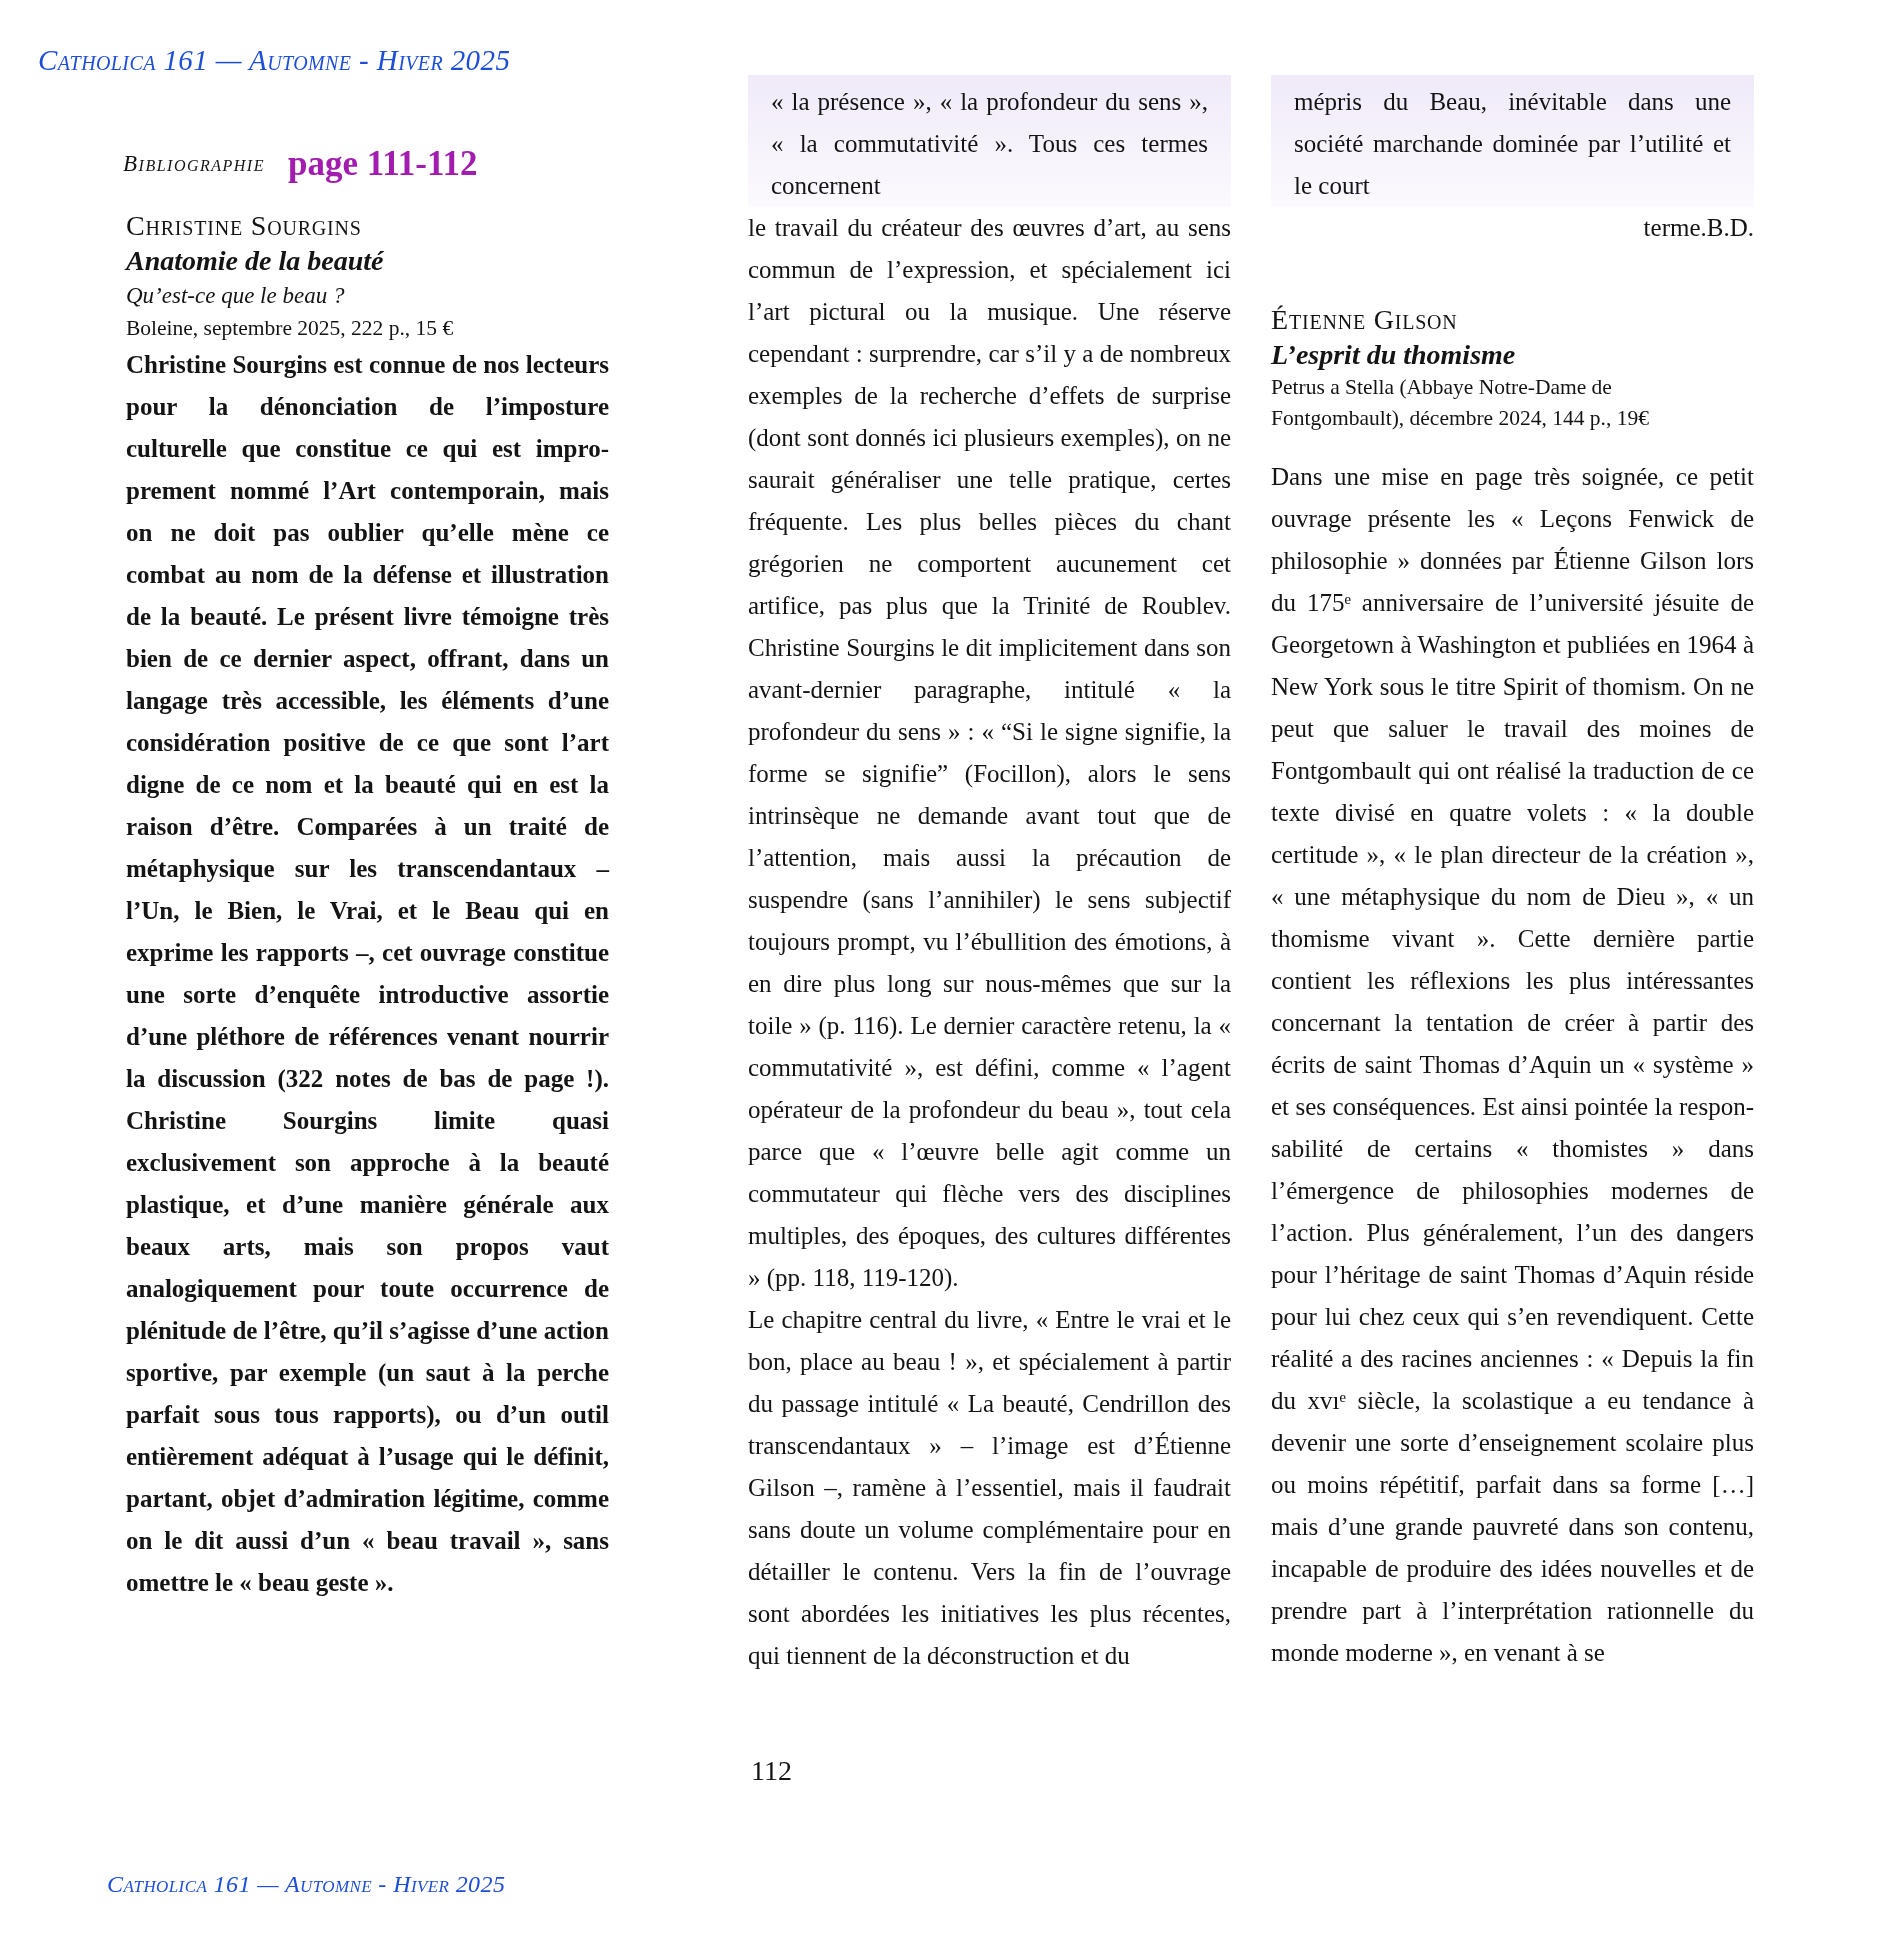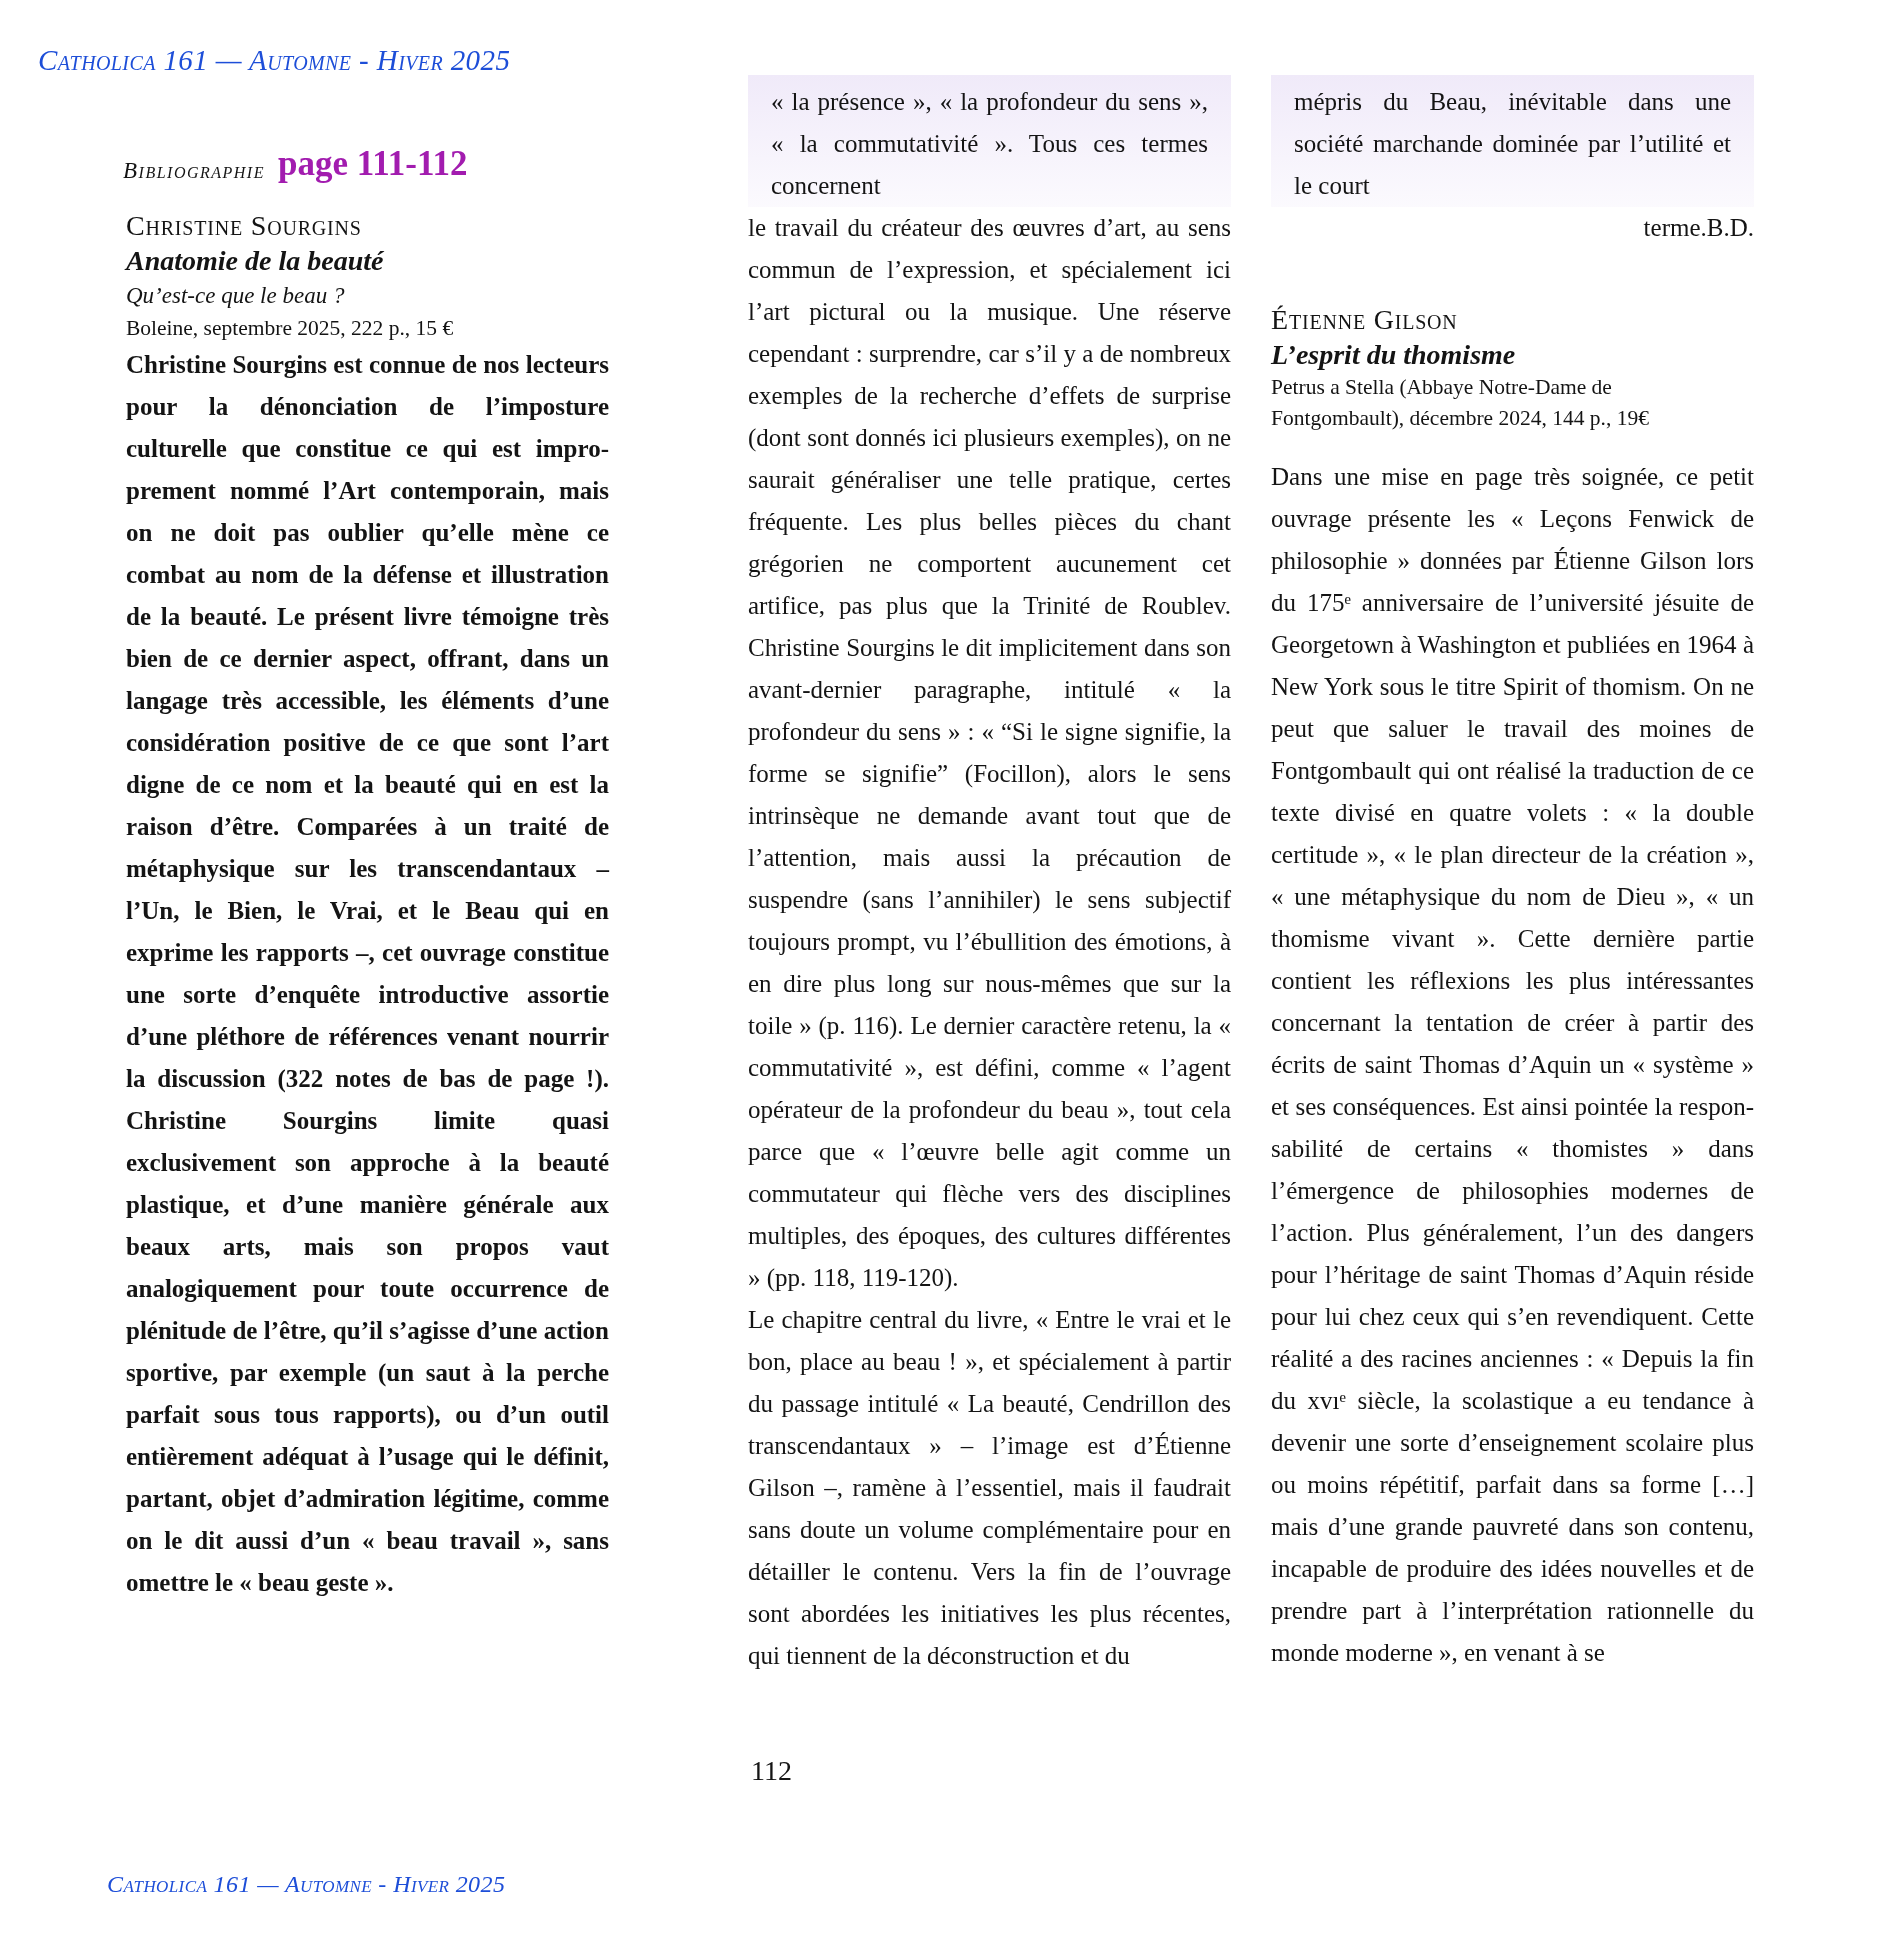--- a/index.html
+++ b/index.html
@@ -9,21 +9,21 @@
   }
   .running-head {
     position: absolute; font-style: italic; font-variant: small-caps;
     font-size: 29px; letter-spacing: 0.4px; color: #1d4ed8; white-space: nowrap;
   }
   #rh-top { left: 38px; top: 44px; }
   #rh-bottom { left: 107px; top: 1871px; font-size: 24px; }
 
   .section-label {
     position: absolute; left: 123px; top: 144px; white-space: nowrap;
-    display: flex; align-items: flex-end; gap: 13px;
+    display: flex; align-items: center; gap: 23px;
   }
   .section-label .bib { font-style: italic; font-variant: small-caps; font-size: 23px; letter-spacing: 1.5px; }
   .section-label .pages { font-weight: bold; font-size: 35px; color: #a21caf; }
 
   .col { position: absolute; }
   #col1 { left: 126px; top: 209px; width: 483px; }
   #col2 { left: 748px; top: 75px; width: 483px; }
   #col3 { left: 1271px; top: 75px; width: 483px; }
 
   .author { font-variant: small-caps; font-size: 28px; line-height: 34px; letter-spacing: 0.8px; }

